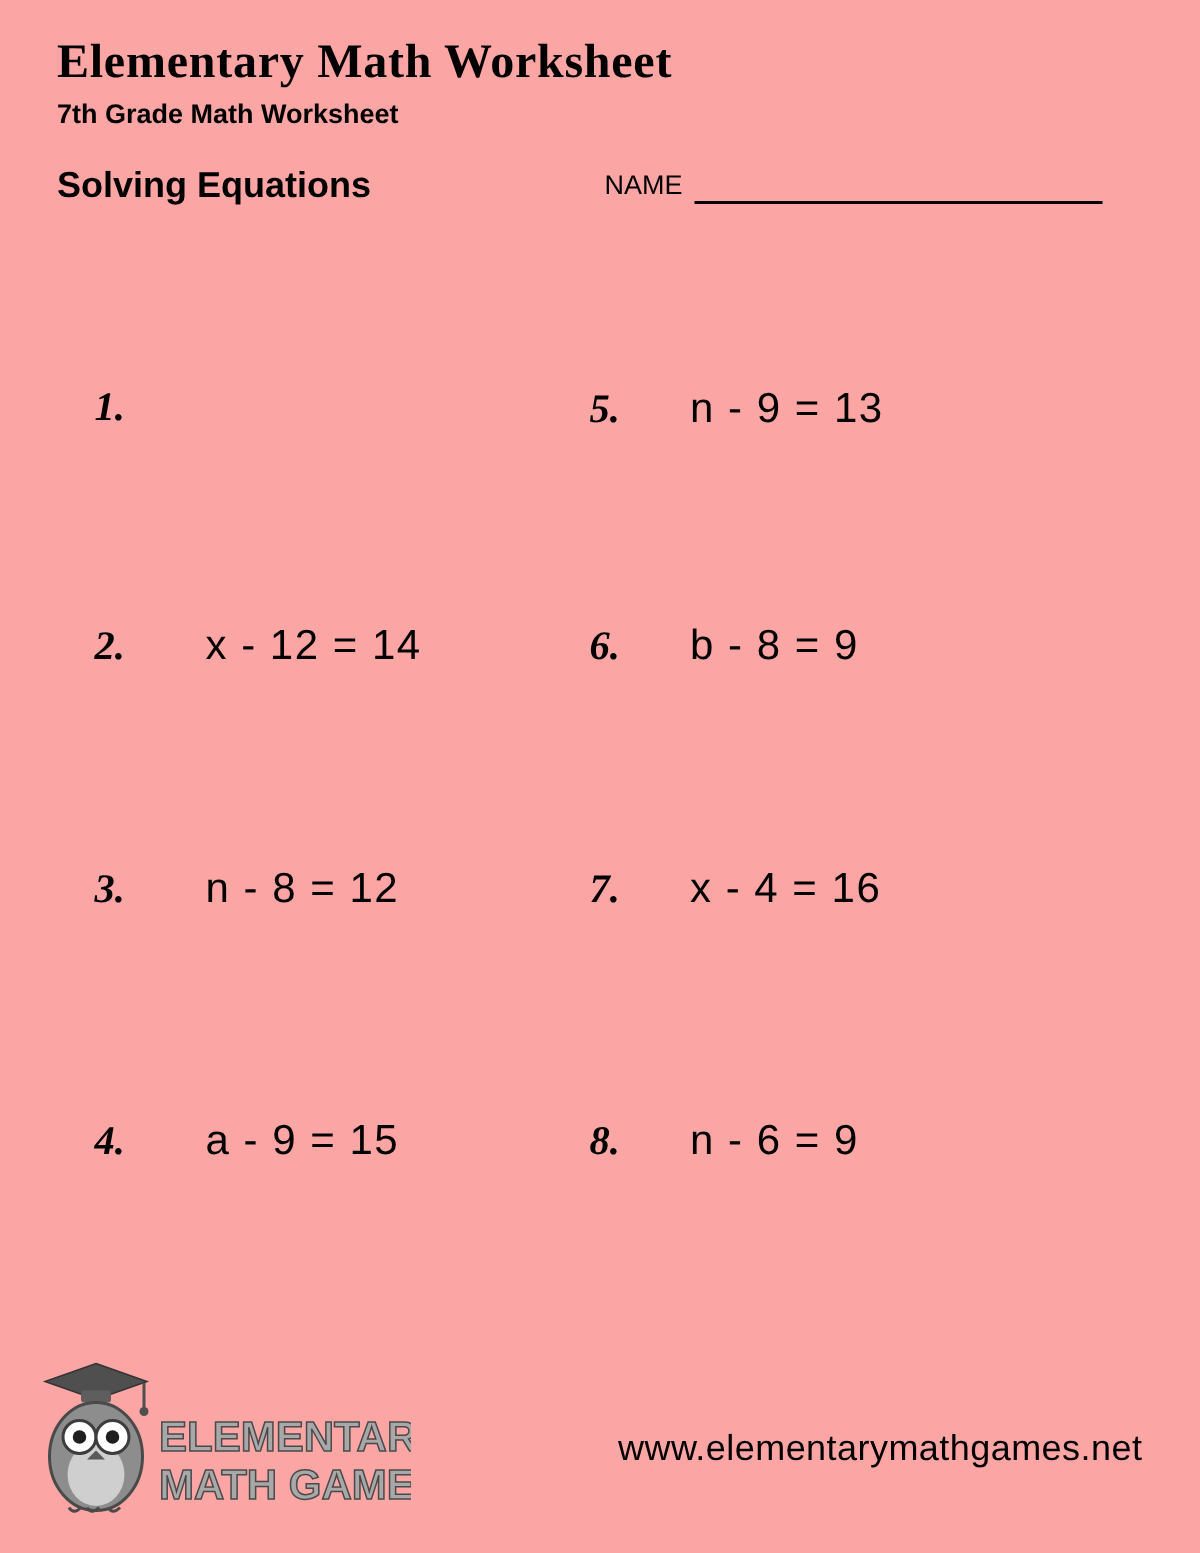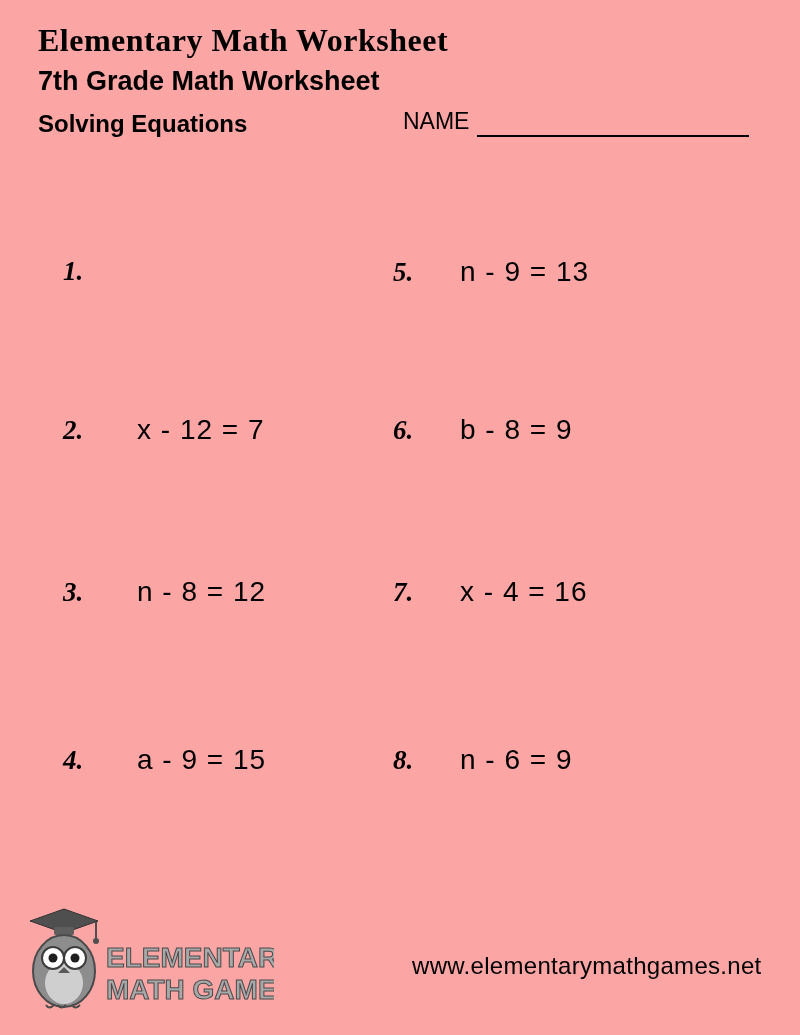--- a/index.html
+++ b/index.html
@@ -23,35 +23,35 @@
     font-family: "Liberation Serif", serif;
     font-size: 32px;
     font-weight: 700;
     letter-spacing: 0.5px;
   }
   .title-sub {
     position: absolute;
     left: 38px;
     top: 66px;
     font-family: "Liberation Sans", sans-serif;
-    font-size: 27px;
+    font-size: 18px;
     font-weight: 700;
   }
   .section-title {
     position: absolute;
     left: 38px;
     top: 110px;
     font-size: 24px;
     font-weight: 700;
   }
   .name-row {
     position: absolute;
     left: 403px;
     top: 108px;
-    font-size: 23px;
+    font-size: 18px;
     display: flex;
     align-items: flex-end;
   }
   .name-label {
     margin-right: 8px;
     padding-bottom: 2px;
   }
   .name-line {
     display: inline-block;
     width: 272px;
@@ -112,21 +112,21 @@
   <div class="name-row">
     <span class="name-label">NAME</span>
     <span class="name-line"></span>
   </div>
 
   <div class="problem" style="left:63px; top:256px;">
     <span class="pnum">1.</span>
   </div>
   <div class="problem" style="left:63px; top:414px;">
     <span class="pnum">2.</span>
-    <span class="peq">x - 12 = 7</span>
+    <span class="peq">x - 12 = 14</span>
   </div>
   <div class="problem" style="left:63px; top:576px;">
     <span class="pnum">3.</span>
     <span class="peq">n - 8 = 12</span>
   </div>
   <div class="problem" style="left:63px; top:744px;">
     <span class="pnum">4.</span>
     <span class="peq">a - 9 = 15</span>
   </div>
 

